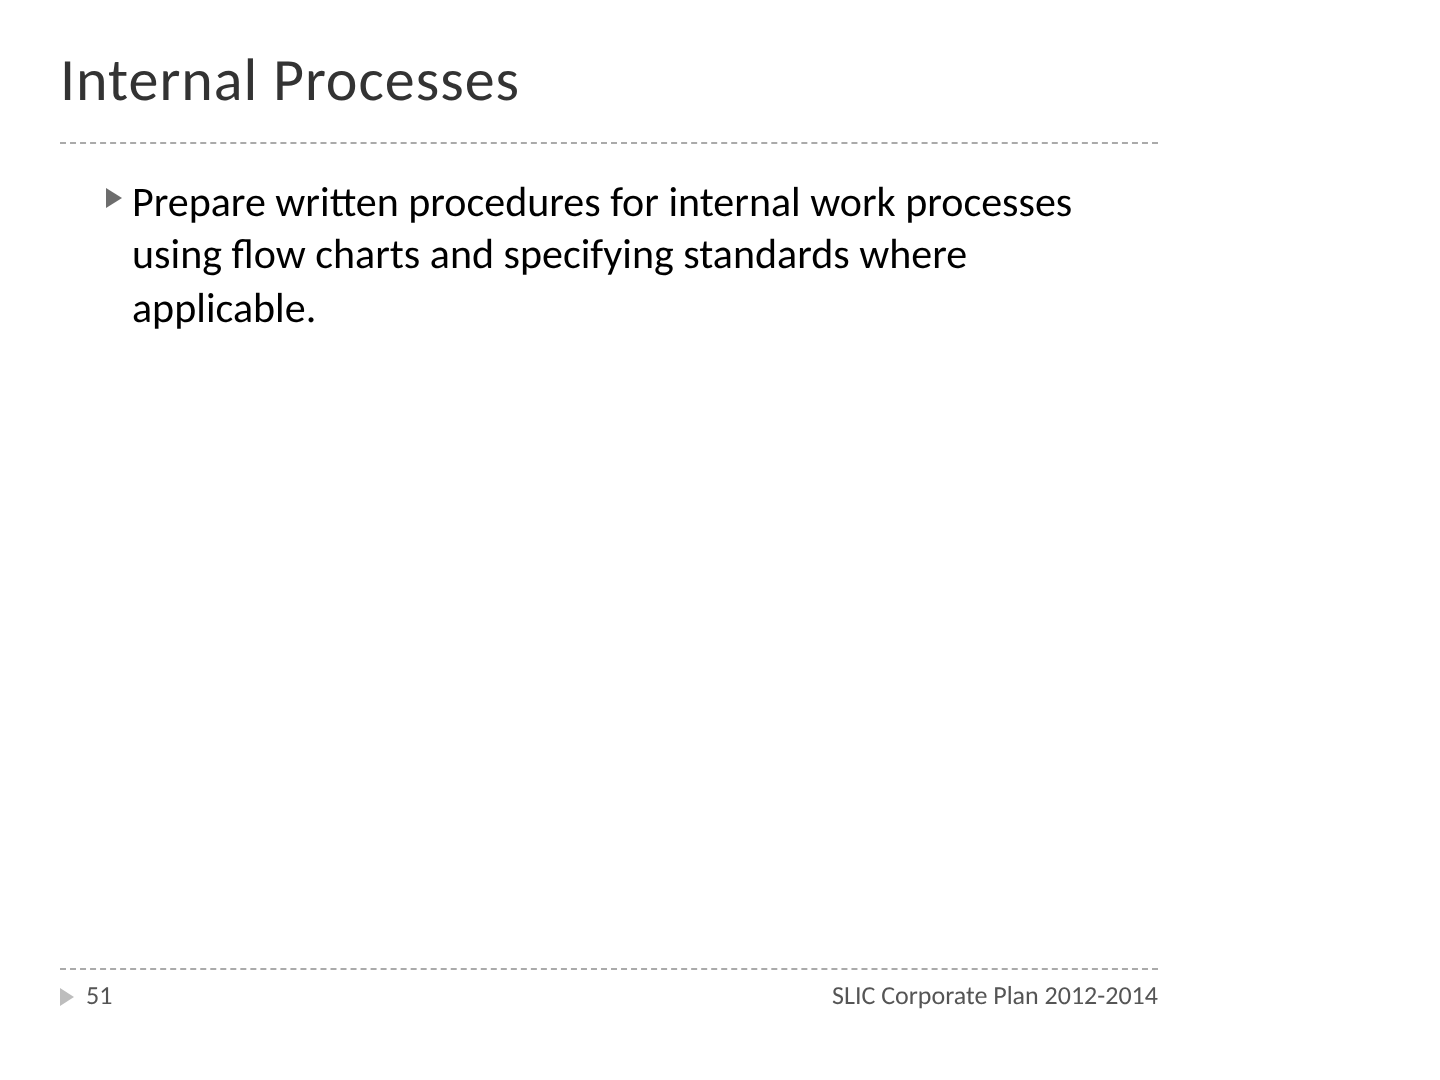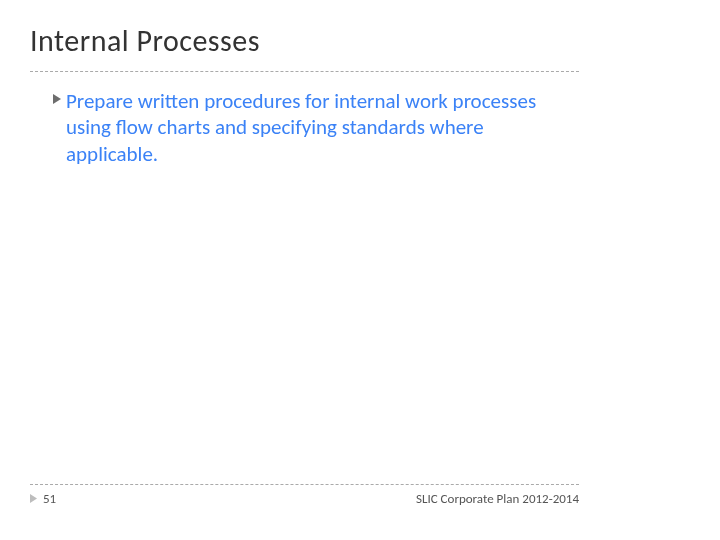--- a/index.html
+++ b/index.html
@@ -4,21 +4,21 @@
   <style>
     * { margin: 0; padding: 0; box-sizing: border-box; }
     html, body { width: 720px; height: 540px; background: #fff; font-family: Georgia, 'Times New Roman', serif; color: #3a3a3a; }
     .slide { width: 609px; height: 540px; position: relative; padding: 22px 30px 0 30px; }
     .title { font-size: 30px; font-weight: 400; color: #333; margin-bottom: 12px; font-family: 'Gill Sans', 'Gill Sans MT', Calibri, sans-serif; letter-spacing: 0.5px; }
     .hr1 { border: none; border-top: 1px dashed #aaa; margin: 0 0 16px 0; }
     .bullets { padding-left: 18px; padding-right: 10px; }
     .bullet-item { display: flex; align-items: flex-start; margin-bottom: 0; }
     .bullet-marker { flex: 0 0 auto; display: inline-flex; align-items: center; justify-content: center; width: 18px; margin-top: 6px; }
     .bullet-marker svg { display: block; }
-    .bullet-text { font-size: 21px; line-height: 1.25; font-family: 'Gill Sans', 'Gill Sans MT', Calibri, sans-serif; color: #3b82f6; }
+    .bullet-text { font-size: 21px; line-height: 1.25; font-family: 'Gill Sans', 'Gill Sans MT', Calibri, sans-serif; color: #000000; }
     .footer { position: absolute; left: 30px; right: 30px; bottom: 34px; }
     .hr2 { border: none; border-top: 1px dashed #aaa; margin-bottom: 6px; }
     .footer-row { display: flex; align-items: center; }
     .page-col { display: flex; align-items: center; gap: 6px; }
     .page-marker svg { display: block; }
     .page-number { font-size: 13px; color: #555; font-family: 'Gill Sans', 'Gill Sans MT', Calibri, sans-serif; }
     .footer-text { font-size: 13px; color: #555; font-family: 'Gill Sans', 'Gill Sans MT', Calibri, sans-serif; text-align: right; flex: 1; margin-left: -40px; }
   </style>
 </head>
 <body>

